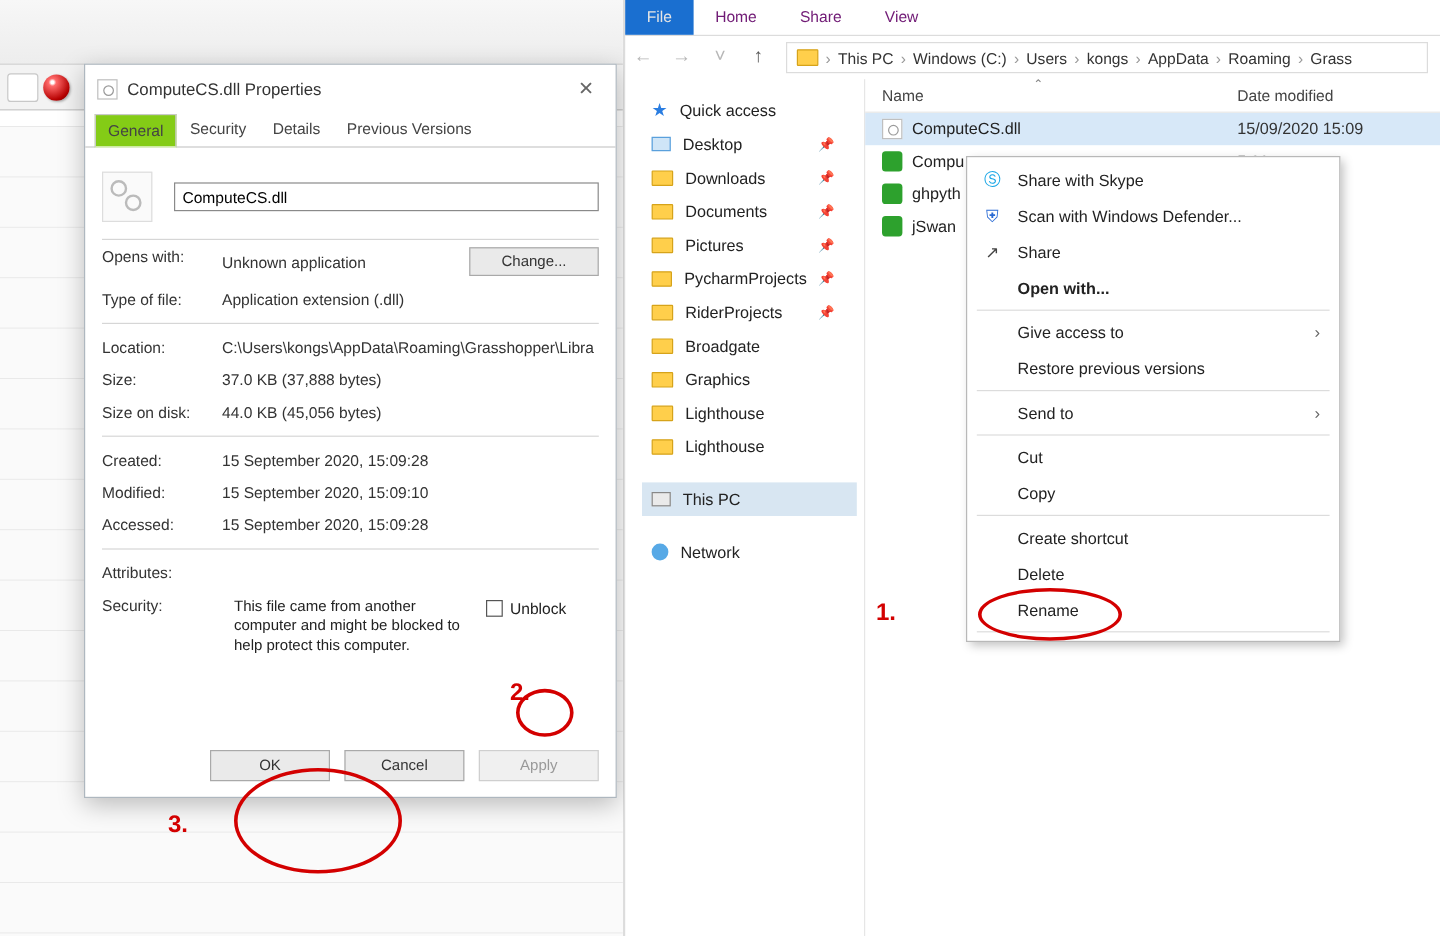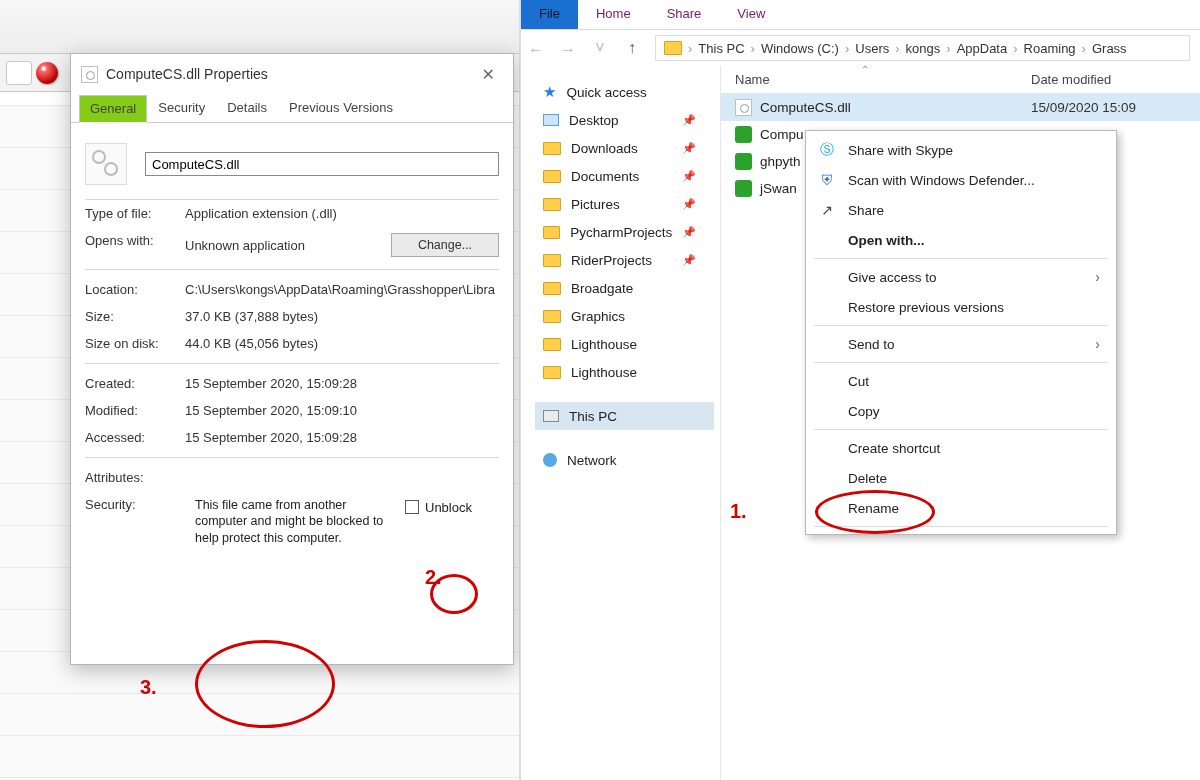--- a/index.html
+++ b/index.html
@@ -45,21 +45,21 @@
   .secrow .msg{width:200px; font-size:12.5px; line-height:1.3;}
   .unblock{display:flex; align-items:center; gap:4px; padding-top:3px;}
   .dlg-footer{position:absolute; left:0; right:0; bottom:0; height:52px; display:flex; align-items:center; justify-content:flex-end; gap:12px; padding:0 14px; border-top:0;}
   .footbtn{width:100px; height:26px; justify-content:center;}
   .footbtn.disabled{color:#999; background:#f0f0f0; border-color:#cfcfcf;}
 
   
   .ex { position:absolute; left:520px; top:0; right:0; height:780px; background:#fff; border-left:1px solid #dcdcdc;}
   .ribbon-tabs{display:flex; align-items:stretch; height:30px; border-bottom:1px solid #dcdcdc;}
   .ribtab{padding:6px 18px; font-size:13px; color:#701a75;}
-  .ribtab.file{background:#1a6fd0; color:#0f172a;}
+  .ribtab.file{background:#1a6fd0; color:#e5e5e5;}
   .addrrow{display:flex; align-items:center; height:36px; gap:14px; padding:0 10px 0 6px;}
   .navarrow{color:#b7b7b7; font-size:16px; width:18px; text-align:center;}
   .navarrow.blk{color:#555;}
   .crumbs{display:flex; align-items:center; gap:6px; border:1px solid #dcdcdc; height:26px; padding:0 8px; flex:1;}
   .crumbs .fld{width:18px;height:14px;background:#ffcf4b;border:1px solid #d6a31a;border-radius:1px;}
   .crumbs .sep{color:#999;}
   .crumbs .seg{color:#333;}
   .ex-body{display:flex; height:calc(100% - 66px);}
   .navpane{width:200px; border-right:1px solid #e6e6e6; padding:12px 6px 12px 14px;}
   .navitem{display:flex; align-items:center; gap:10px; height:28px; font-size:13.5px; color:#222; padding-left:8px; position:relative;}
@@ -128,29 +128,29 @@
   <div class="pane">
     <div class="filehdr">
       <div class="fileicon">
         <span class="gear" style="left:6px;top:6px;"></span>
         <span class="gear" style="left:18px;top:18px;"></span>
       </div>
       <input class="filename-input" value="ComputeCS.dll" style="">
     </div>
 
     <div class="kv">
-        <div class="k">Type of file:</div>
-      <div class="v">Application extension (.dll)</div>
-      </div>
-    <div class="kv">
         <div class="k">Opens with:</div>
       <div class="v" style="display:flex;align-items:center;">
         <span>Unknown application</span>
         <button class="btn change">Change...</button>
       </div>
+      </div>
+    <div class="kv">
+        <div class="k">Type of file:</div>
+      <div class="v">Application extension (.dll)</div>
       </div>
     <div class="hr"></div>
     <div class="kv">
         <div class="k">Location:</div>
       <div class="v">C:\Users\kongs\AppData\Roaming\Grasshopper\Libra</div>
       </div>
     <div class="kv">
         <div class="k">Size:</div>
       <div class="v">37.0 KB (37,888 bytes)</div>
       </div>
@@ -175,20 +175,25 @@
     <div class="kv attrrow">
       <div class="k">Attributes:</div>
     </div>
     <div class="secrow">
       <div class="k">Security:</div>
       <div class="msg">This file came from another computer and might be blocked to help protect this computer.</div>
       <div class="unblock">
         <label><span class="chk"></span><span>Unblock</span></label>
       </div>
     </div>
+  </div>
+  <div class="dlg-footer">
+    <button class="btn footbtn">OK</button>
+    <button class="btn footbtn">Cancel</button>
+    <button class="btn footbtn disabled">Apply</button>
   </div>
 </div>
 
 <div class="ex">
   <div class="ribbon-tabs">
     <div class="ribtab file">File</div>
     <div class="ribtab">Home</div>
     <div class="ribtab">Share</div>
     <div class="ribtab">View</div>
   </div>

